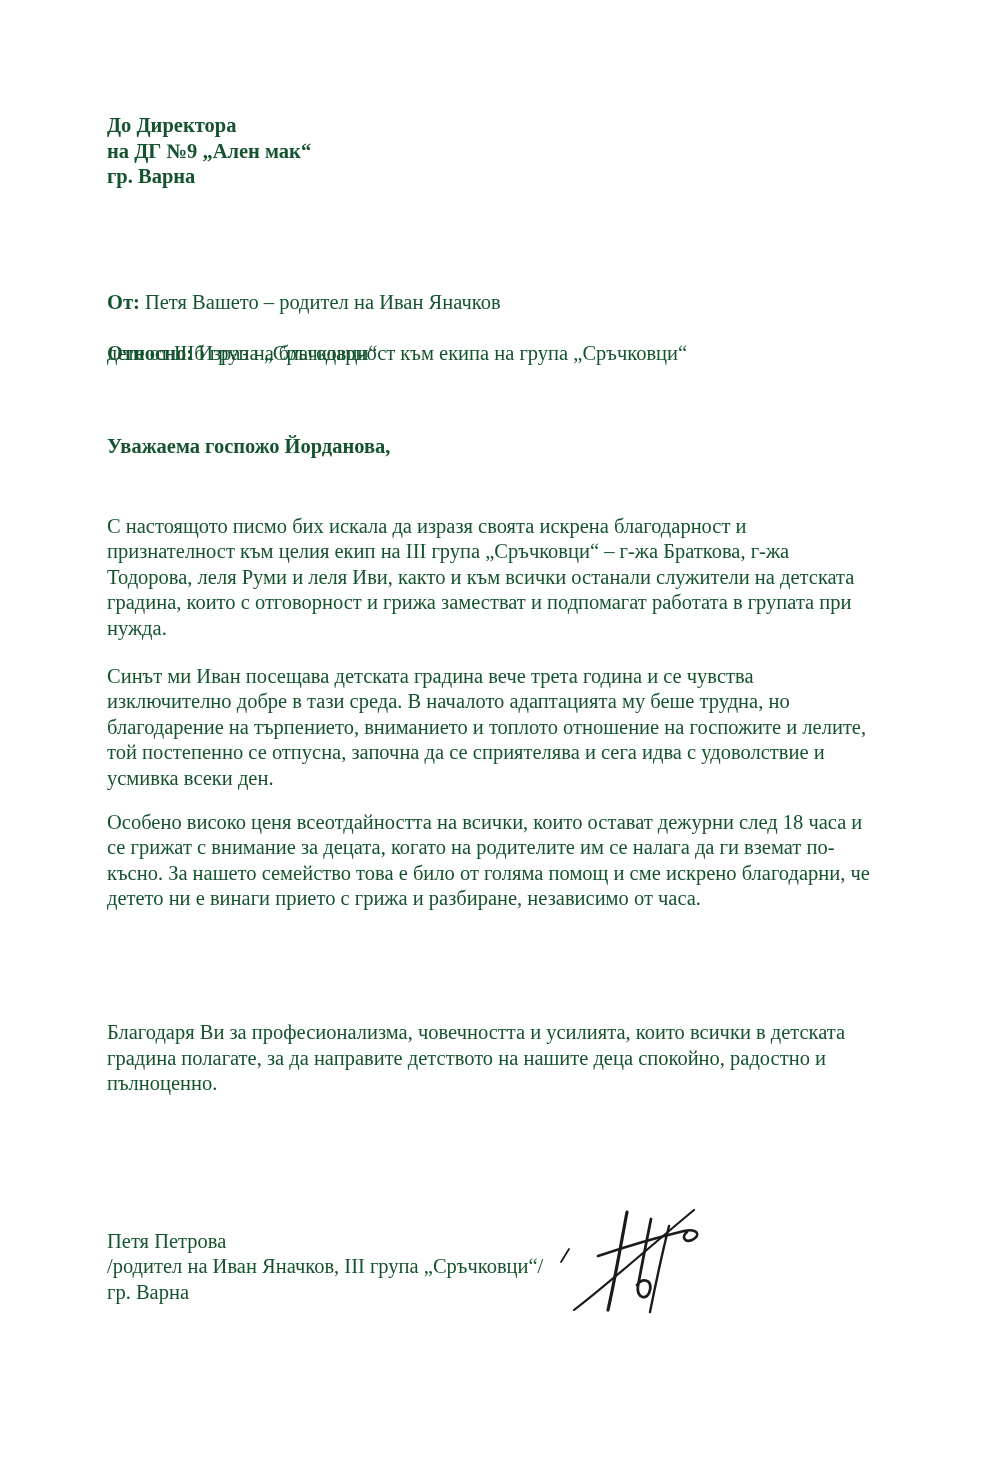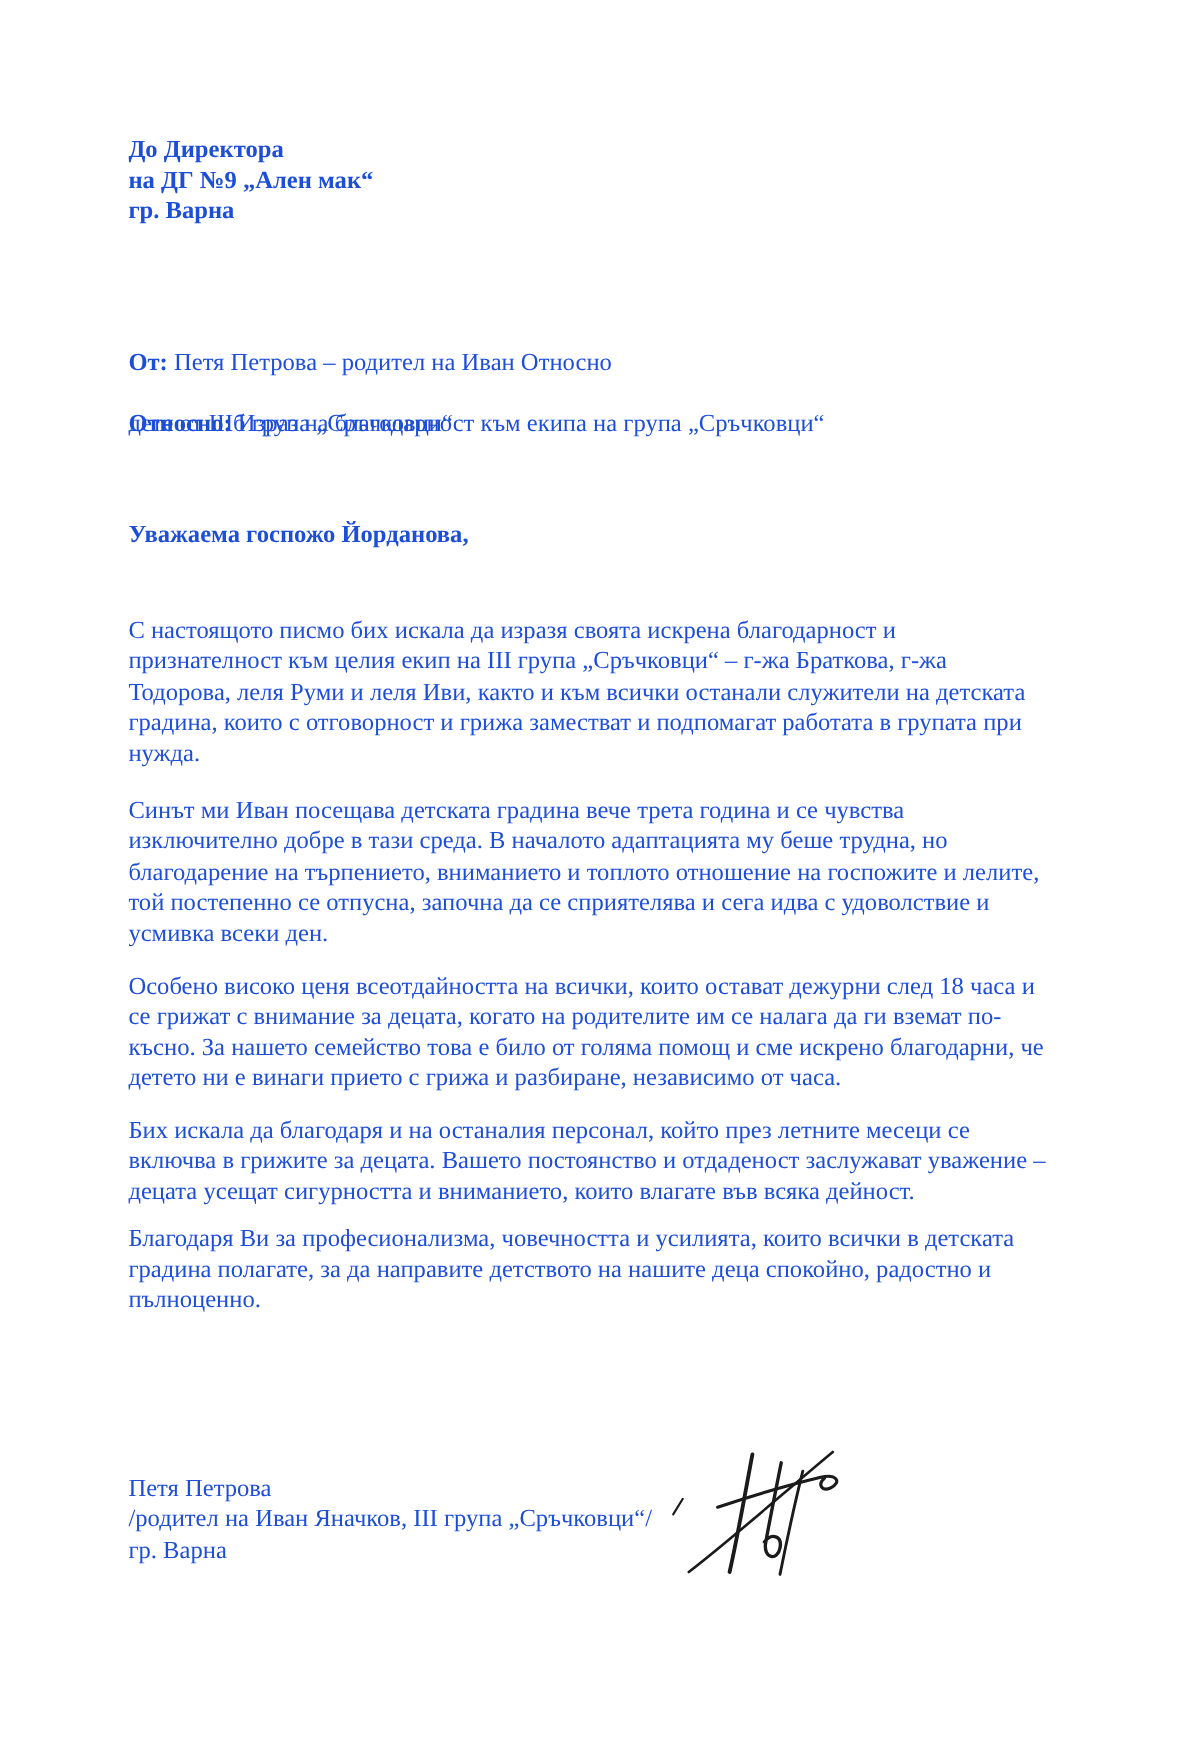--- a/index.html
+++ b/index.html
@@ -3,21 +3,21 @@
 <meta charset="utf-8">
 <style>
   html, body { margin: 0; padding: 0; background: #e8e8e8; }
   .page {
     position: relative;
     width: 1000px;
     height: 1467px;
     margin: 0 auto;
     background: #ffffff;
     font-family: "Liberation Serif", "DejaVu Serif", serif;
-    color: #1d4ed8;
+    color: #14532d;
     font-size: 20.5px;
     line-height: 25.5px;
     overflow: hidden;
   }
   .block {
     position: absolute;
     left: 107px;
     width: 850px;
     white-space: pre-line;
   }
@@ -50,21 +50,21 @@
 </head>
 <body>
 
 <div class="page">
 
   <div class="block recipient">До Директора
 на ДГ №9 „Ален мак“
 гр. Варна</div>
 
   <div class="block from-block">
-    <div><span class="bold">От:</span><span> Петя Петрова – родител на Иван Относно</span></div>
+    <div><span class="bold">От:</span><span> Петя Вашето – родител на Иван Яначков</span></div>
     <div>дете от IIIб група „Сръчковци“</div>
   </div>
 
   <div class="block subject"><span class="bold">Относно:</span><span> Израз на благодарност към екипа на група „Сръчковци“</span></div>
 
   <div class="block salutation">Уважаема госпожо Йорданова,</div>
 
   <p class="block para-2">Синът ми Иван посещава детската градина вече трета година и се чувства
 изключително добре в тази среда. В началото адаптацията му беше трудна, но
 благодарение на търпението, вниманието и топлото отношение на госпожите и лелите,
@@ -75,23 +75,20 @@
 признателност към целия екип на III група „Сръчковци“ – г-жа Браткова, г-жа
 Тодорова, леля Руми и леля Иви, както и към всички останали служители на детската
 градина, които с отговорност и грижа заместват и подпомагат работата в групата при
 нужда.</p>
 
   <p class="block para-3">Особено високо ценя всеотдайността на всички, които остават дежурни след 18 часа и
 се грижат с внимание за децата, когато на родителите им се налага да ги вземат по-
 късно. За нашето семейство това е било от голяма помощ и сме искрено благодарни, че
 детето ни е винаги прието с грижа и разбиране, независимо от часа.</p>
 
-  <p class="block para-4">Бих искала да благодаря и на останалия персонал, който през летните месеци се
-включва в грижите за децата. Вашето постоянство и отдаденост заслужават уважение –
-децата усещат сигурността и вниманието, които влагате във всяка дейност.</p>
 
   <p class="block para-5">Благодаря Ви за професионализма, човечността и усилията, които всички в детската
 градина полагате, за да направите детството на нашите деца спокойно, радостно и
 пълноценно.</p>
 
   <div class="block closing">
     <div>Петя Петрова
 /родител на Иван Яначков, III група „Сръчковци“/
 гр. Варна</div>
   </div>

